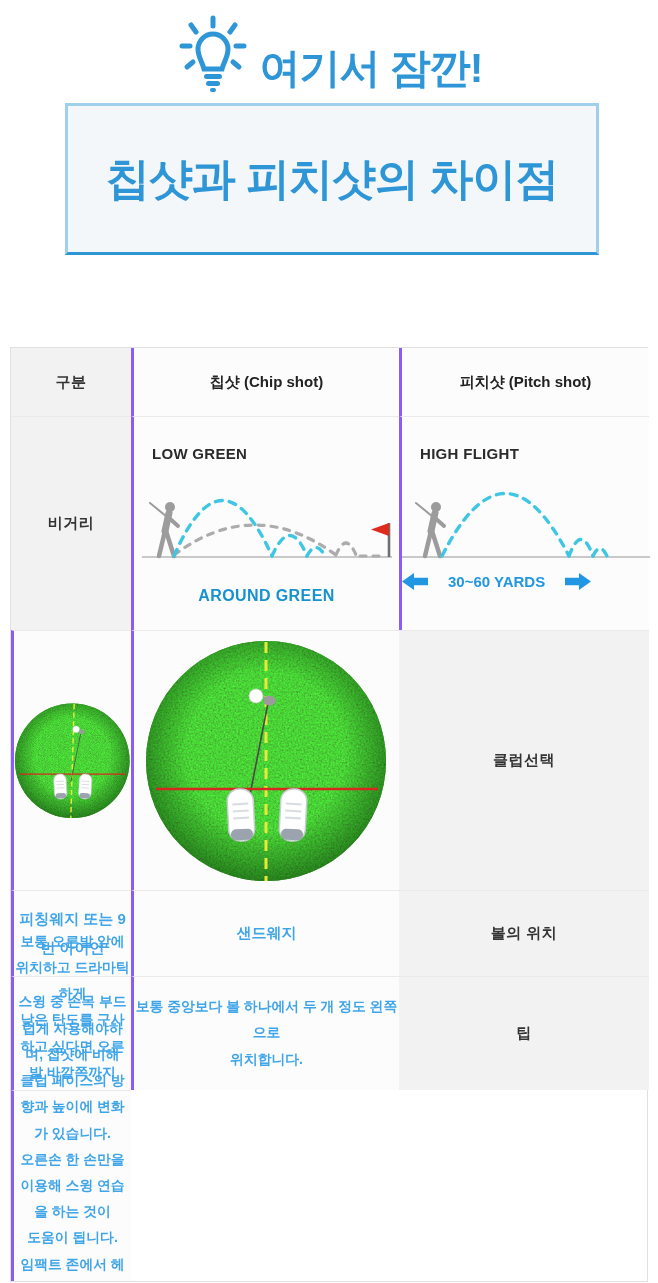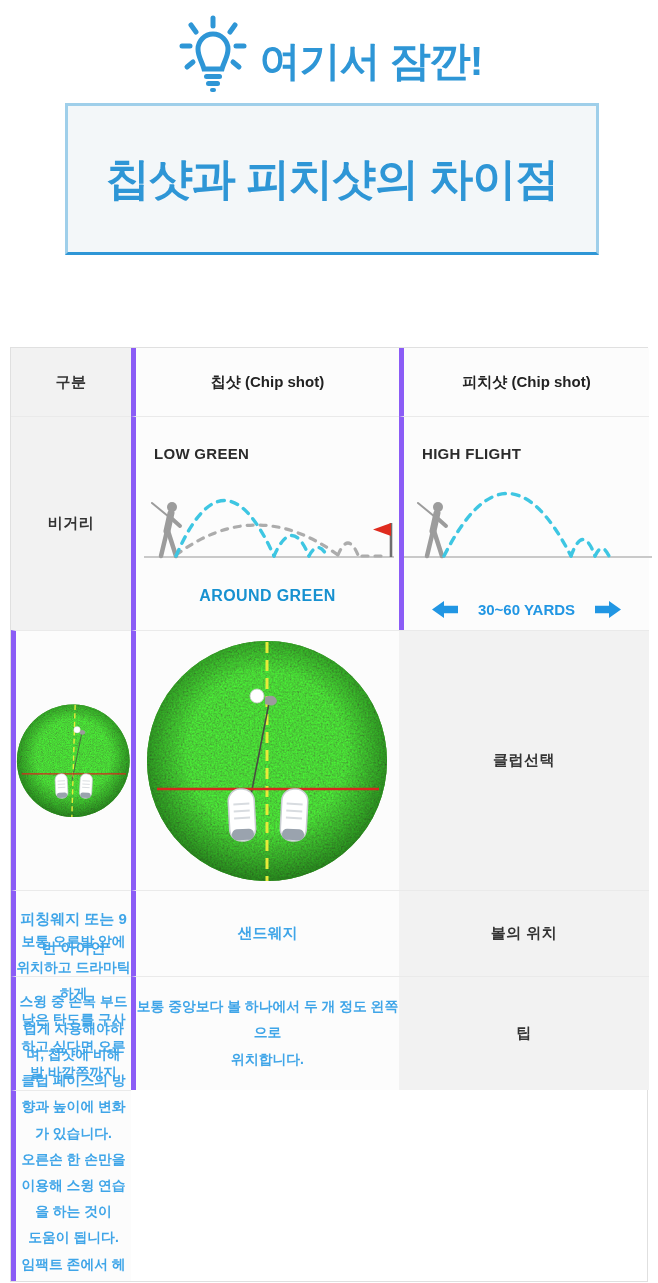--- a/index.html
+++ b/index.html
@@ -6,21 +6,21 @@
   .page{
     position:relative;
     width:658px;height:1283px;
     background:#ffffff;
     font-family:"Liberation Sans","DejaVu Sans",sans-serif;
     overflow:hidden;
   }
   
   .top-header{
     position:absolute;top:12px;left:0;width:100%;
-    display:flex;justify-content:center;align-items:center;gap:8px;
+    display:flex;justify-content:center;align-items:flex-end;gap:8px;
   }
   .top-header .hdr-title{
     font-size:41px;font-weight:bold;color:#2E96D6;letter-spacing:-1px;
     padding-top:14px;
   }
   
   .title-box{
     position:absolute;top:103px;left:65px;width:528px;height:146px;
     background:#F3F7F9;
     border:3px solid #9FCFEA;
@@ -33,21 +33,21 @@
   
   .cmp-table{
     position:absolute;top:347px;left:10px;width:638px;
     display:grid;
     grid-template-columns:120px 268px 250px;
     grid-template-rows:68px 214px 260px 86px 114px 191px;
     border:1px solid #E0E0E0;
     box-sizing:border-box;
   }
   .cell{
-    border-left:5px solid #8b5cf6;border-top:1px solid #EAEAEA;
+    border-left:3px solid #8b5cf6;border-top:1px solid #EAEAEA;
     box-sizing:border-box;
     display:flex;align-items:center;justify-content:center;
     background:#FCFCFC;
     position:relative;
   }
   .cell.first-col{border-left:none;}
   .cell.first-row{border-top:none;text-align:center;}
   .lbl{
     background:#F2F2F2;
     font-size:15px;font-weight:bold;color:#333333;
@@ -65,22 +65,22 @@
     font-size:15px;font-weight:bold;color:#2B2B2B;letter-spacing:0.3px;
   }
   .traj-svg{position:absolute;top:0;left:0;}
   .caption{
     position:absolute;top:170px;left:0;right:0;
     text-align:center;font-size:16px;font-weight:bold;color:#1791D0;
     letter-spacing:0.4px;
   }
   .caption-arrows{
     position:absolute;top:156px;left:0;right:0;
-    display:flex;align-items:center;justify-content:center;gap:20px;
-    font-size:15px;font-weight:bold;color:#2196E3;margin-top:28px;
+    display:flex;align-items:center;justify-content:flex-start;gap:20px;
+    font-size:15px;font-weight:bold;color:#2196E3;
   }
 </style>
 </head>
 <body>
 
 <div class="page">
 
   <div class="top-header">
     <svg width="76" height="84" viewBox="0 0 76 84">
       <g stroke="#2E96D6" stroke-width="5" stroke-linecap="round" fill="none">
@@ -105,21 +105,21 @@
   </div>
 
   <div class="title-box">
     <div class="big-title">칩샷과 피치샷의 차이점</div>
   </div>
 
   <div class="cmp-table">
 
     <div class="cell lbl first-col first-row">구분</div>
     <div class="cell col-head first-row">칩샷 (Chip shot)</div>
-    <div class="cell col-head first-row">피치샷 (Chip shot)</div>
+    <div class="cell col-head first-row">피치샷 (Pitch shot)</div>
 
     <div class="cell lbl first-col">비거리</div>
 
     <div class="cell">
       <div class="flight-label">LOW GREEN</div>
       <svg class="traj-svg" width="266" height="214" viewBox="0 0 266 214">
 
         <line x1="8" y1="140" x2="258" y2="140" stroke="#C9C9C9" stroke-width="2"></line>
 
         <g stroke="#9C9C9C" fill="#9C9C9C" stroke-linecap="round" transform="translate(50,140)">

